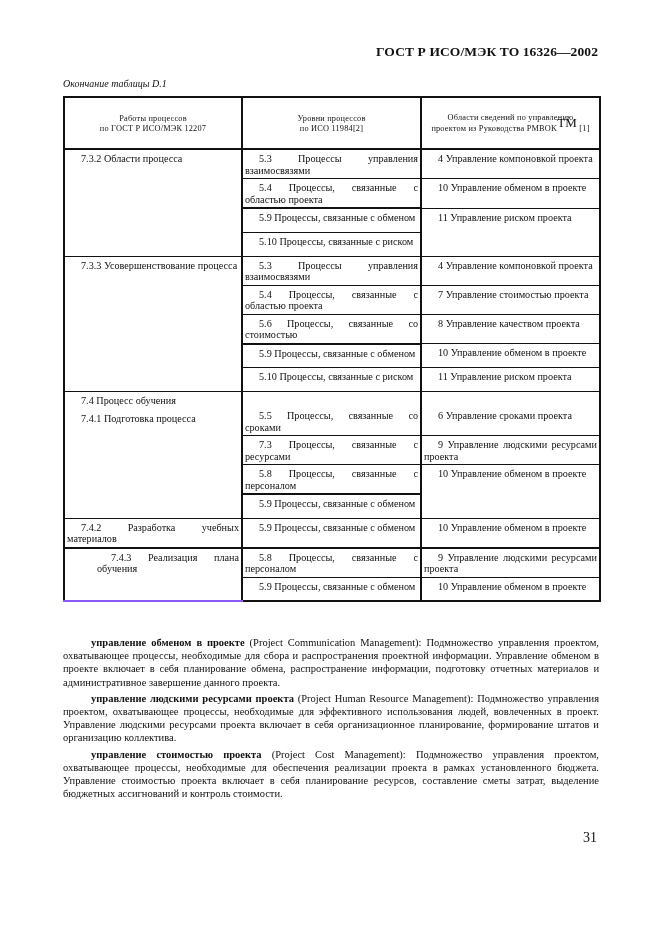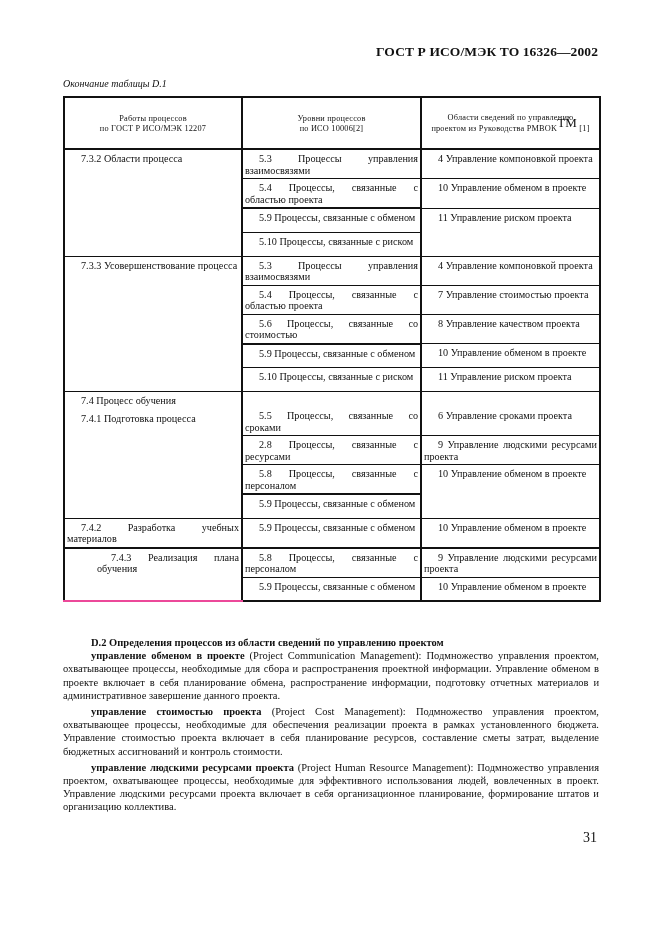--- a/index.html
+++ b/index.html
@@ -72,21 +72,21 @@
       <col class="c3">
     </colgroup>
   <thead>
     <tr>
       <th class="c1">
         <span>Работы процессов</span><br>
         <span>по ГОСТ Р ИСО/МЭК 12207</span>
       </th>
       <th class="c2">
         <span>Уровни процессов</span><br>
-        <span>по ИСО 10006[2]</span>
+        <span>по ИСО 11984[2]</span>
       </th>
       <th class="c3">
         <span>Области сведений по управлению</span><br>
         <span>проектом из Руководства PMBOK</span><sup>TM</sup><span> [1]</span>
       </th>
     </tr>
   </thead>
   <tbody>
 
     <tr>
@@ -173,21 +173,21 @@
       </td>
       <td class="c2 pad-top">
           <span class="ind">5.5 Процессы, связанные со сроками</span>
         </td>
       <td class="c3 pad-top">
           <span class="ind">6 Управление сроками проекта</span>
         </td>
     </tr>
     <tr>
       <td class="c2">
-          <span class="ind">2.8 Процессы, связанные с ресурсами</span>
+          <span class="ind">7.3 Процессы, связанные с ресурсами</span>
         </td>
       <td class="c3">
           <span class="ind">9 Управление людскими ресурсами проекта</span>
         </td>
     </tr>
     <tr>
       <td class="c2">
           <span class="ind">5.8 Процессы, связанные с персоналом</span>
         </td>
       <td class="c3" rowspan="2">
@@ -206,21 +206,21 @@
         </td>
       <td class="c2">
           <span class="ind">5.9 Процессы, связанные с обменом</span>
         </td>
       <td class="c3">
           <span class="ind">10 Управление обменом в проекте</span>
         </td>
     </tr>
 
     <tr>
-      <td class="c1 thick-top" rowspan="2" style="border-bottom:2px solid #ec4899;padding-left:32px;">
+      <td class="c1 thick-top" rowspan="2" style="border-bottom:2px solid #8b5cf6;padding-left:32px;">
           <span class="ind">7.4.3 Реализация плана обучения</span>
         </td>
       <td class="c2 thick-top">
           <span class="ind">5.8 Процессы, связанные с персоналом</span>
         </td>
       <td class="c3 thick-top">
           <span class="ind">9 Управление людскими ресурсами проекта</span>
         </td>
     </tr>
     <tr class="last">
@@ -228,19 +228,18 @@
           <span class="ind">5.9 Процессы, связанные с обменом</span>
         </td>
       <td class="c3">
           <span class="ind">10 Управление обменом в проекте</span>
         </td>
     </tr>
   </tbody>
 </table>
 
 <div class="section">
-  <p class="title">D.2  Определения процессов из области сведений по управлению проектом</p>
   <p><b>управление обменом в проекте</b><span> (Project Communication Management): </span><span> Подмножество управления проектом, охватывающее процессы, необходимые для сбора и распространения проектной информации. Управление обменом в проекте включает в себя планирование обмена, распространение информации, подготовку отчетных материалов и административное завершение данного проекта.</span></p>
+  <p><b>управление людскими ресурсами проекта</b><span> (Project Human Resource Management): </span><span> Подмножество управления проектом, охватывающее процессы, необходимые для эффективного использования людей, вовлеченных в проект. Управление людскими ресурсами проекта включает в себя организационное планирование, формирование штатов и организацию коллектива.</span></p>
   <p><b>управление стоимостью проекта</b><span> (Project Cost Management): </span><span> Подмножество управления проектом, охватывающее процессы, необходимые для обеспечения реализации проекта в рамках установленного бюджета. Управление стоимостью проекта включает в себя планирование ресурсов, составление сметы затрат, выделение бюджетных ассигнований и контроль стоимости.</span></p>
-  <p><b>управление людскими ресурсами проекта</b><span> (Project Human Resource Management): </span><span> Подмножество управления проектом, охватывающее процессы, необходимые для эффективного использования людей, вовлеченных в проект. Управление людскими ресурсами проекта включает в себя организационное планирование, формирование штатов и организацию коллектива.</span></p>
 </div>
 
 <div class="page-number">31</div>
 
 </body></html>

